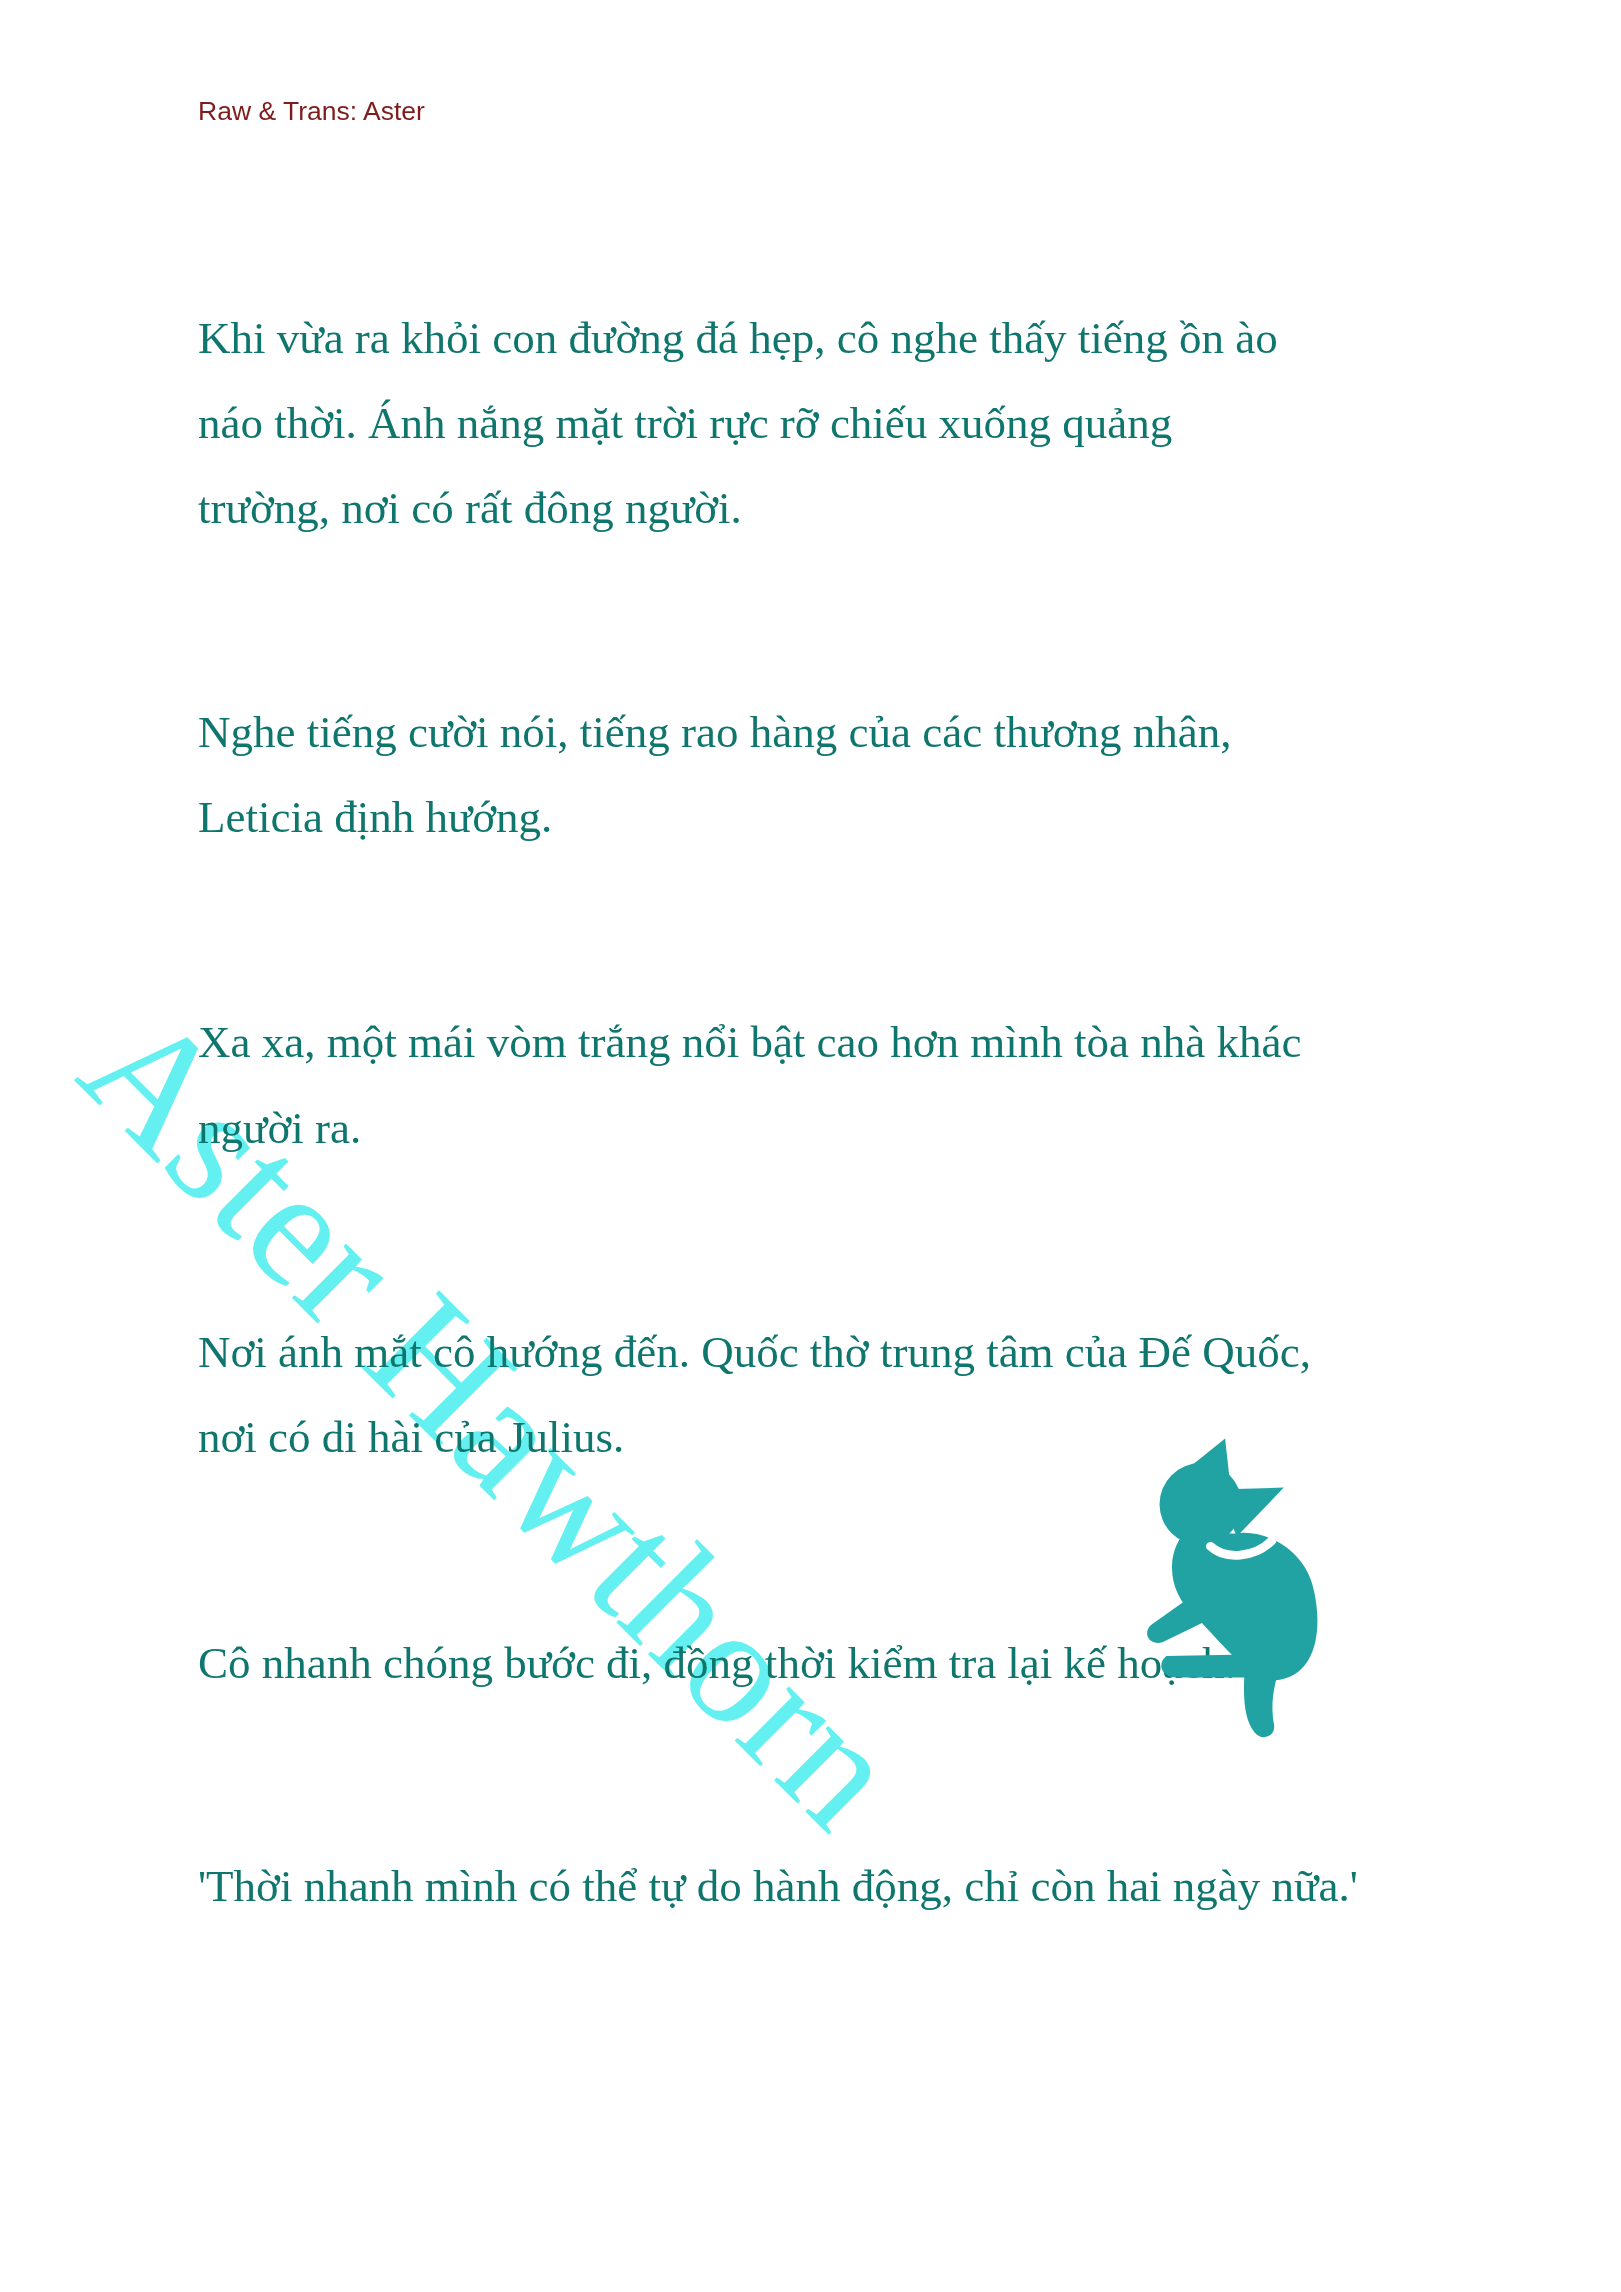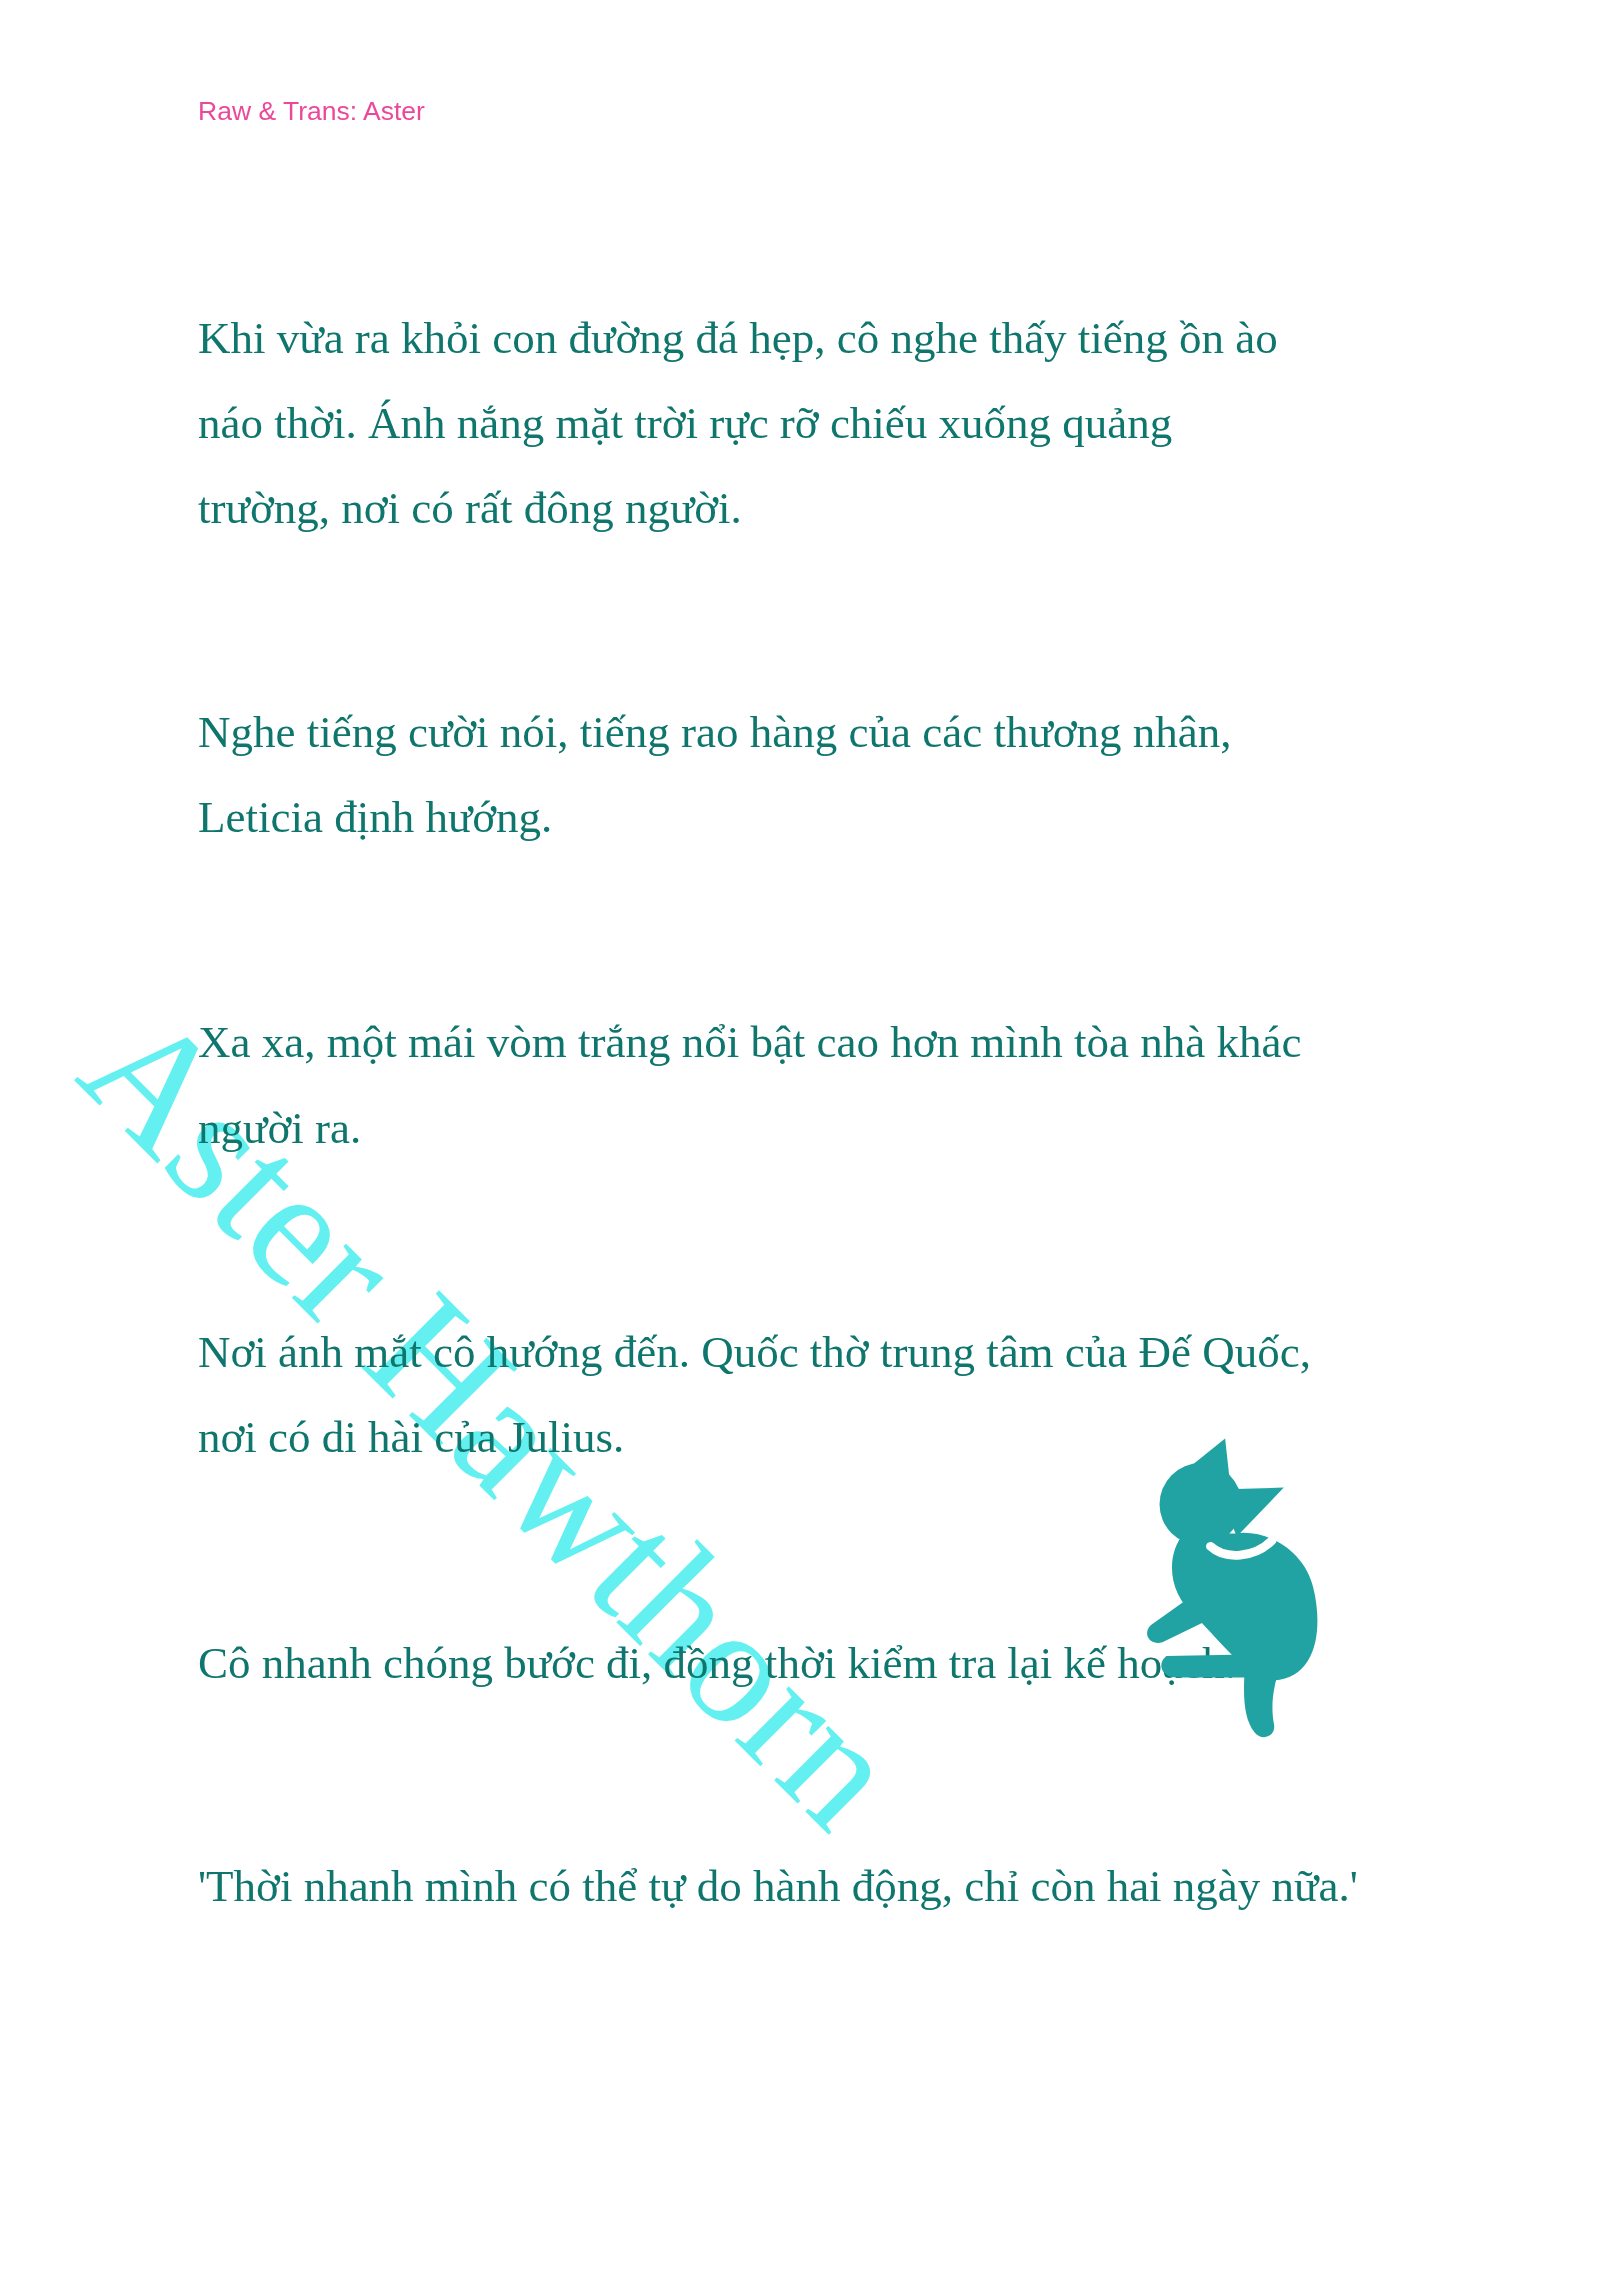--- a/index.html
+++ b/index.html
@@ -18,21 +18,21 @@
       left: 0; top: 0;
       width: 1621px; height: 2293px;
       background: #ffffff;
     }
     .header {
       position: absolute;
       left: 198px;
       top: 96px;
       font-family: "Liberation Sans", sans-serif;
       font-size: 26.5px;
-      color: #ec4899;
+      color: #7f1d1d;
       white-space: nowrap;
       z-index: 3;
     }
     .line {
       position: absolute;
       left: 198px;
       font-family: "Liberation Serif", serif;
       font-size: 45px;
       line-height: 1;
       color: #0f766e;

